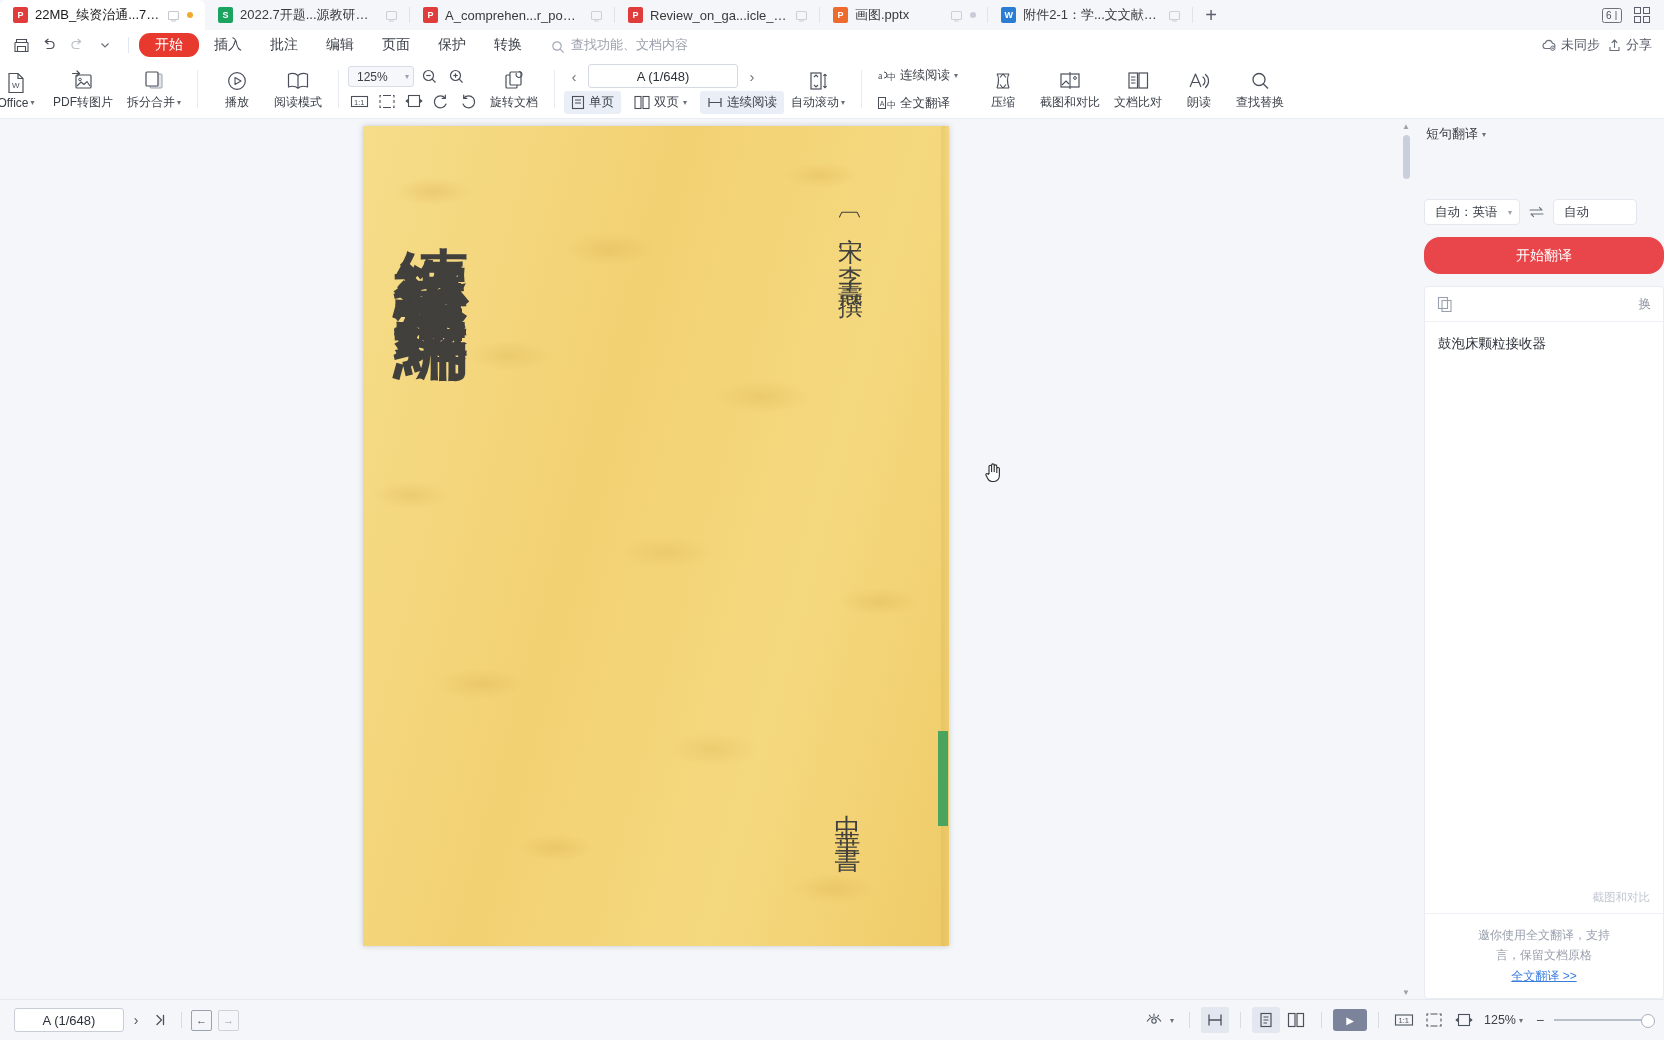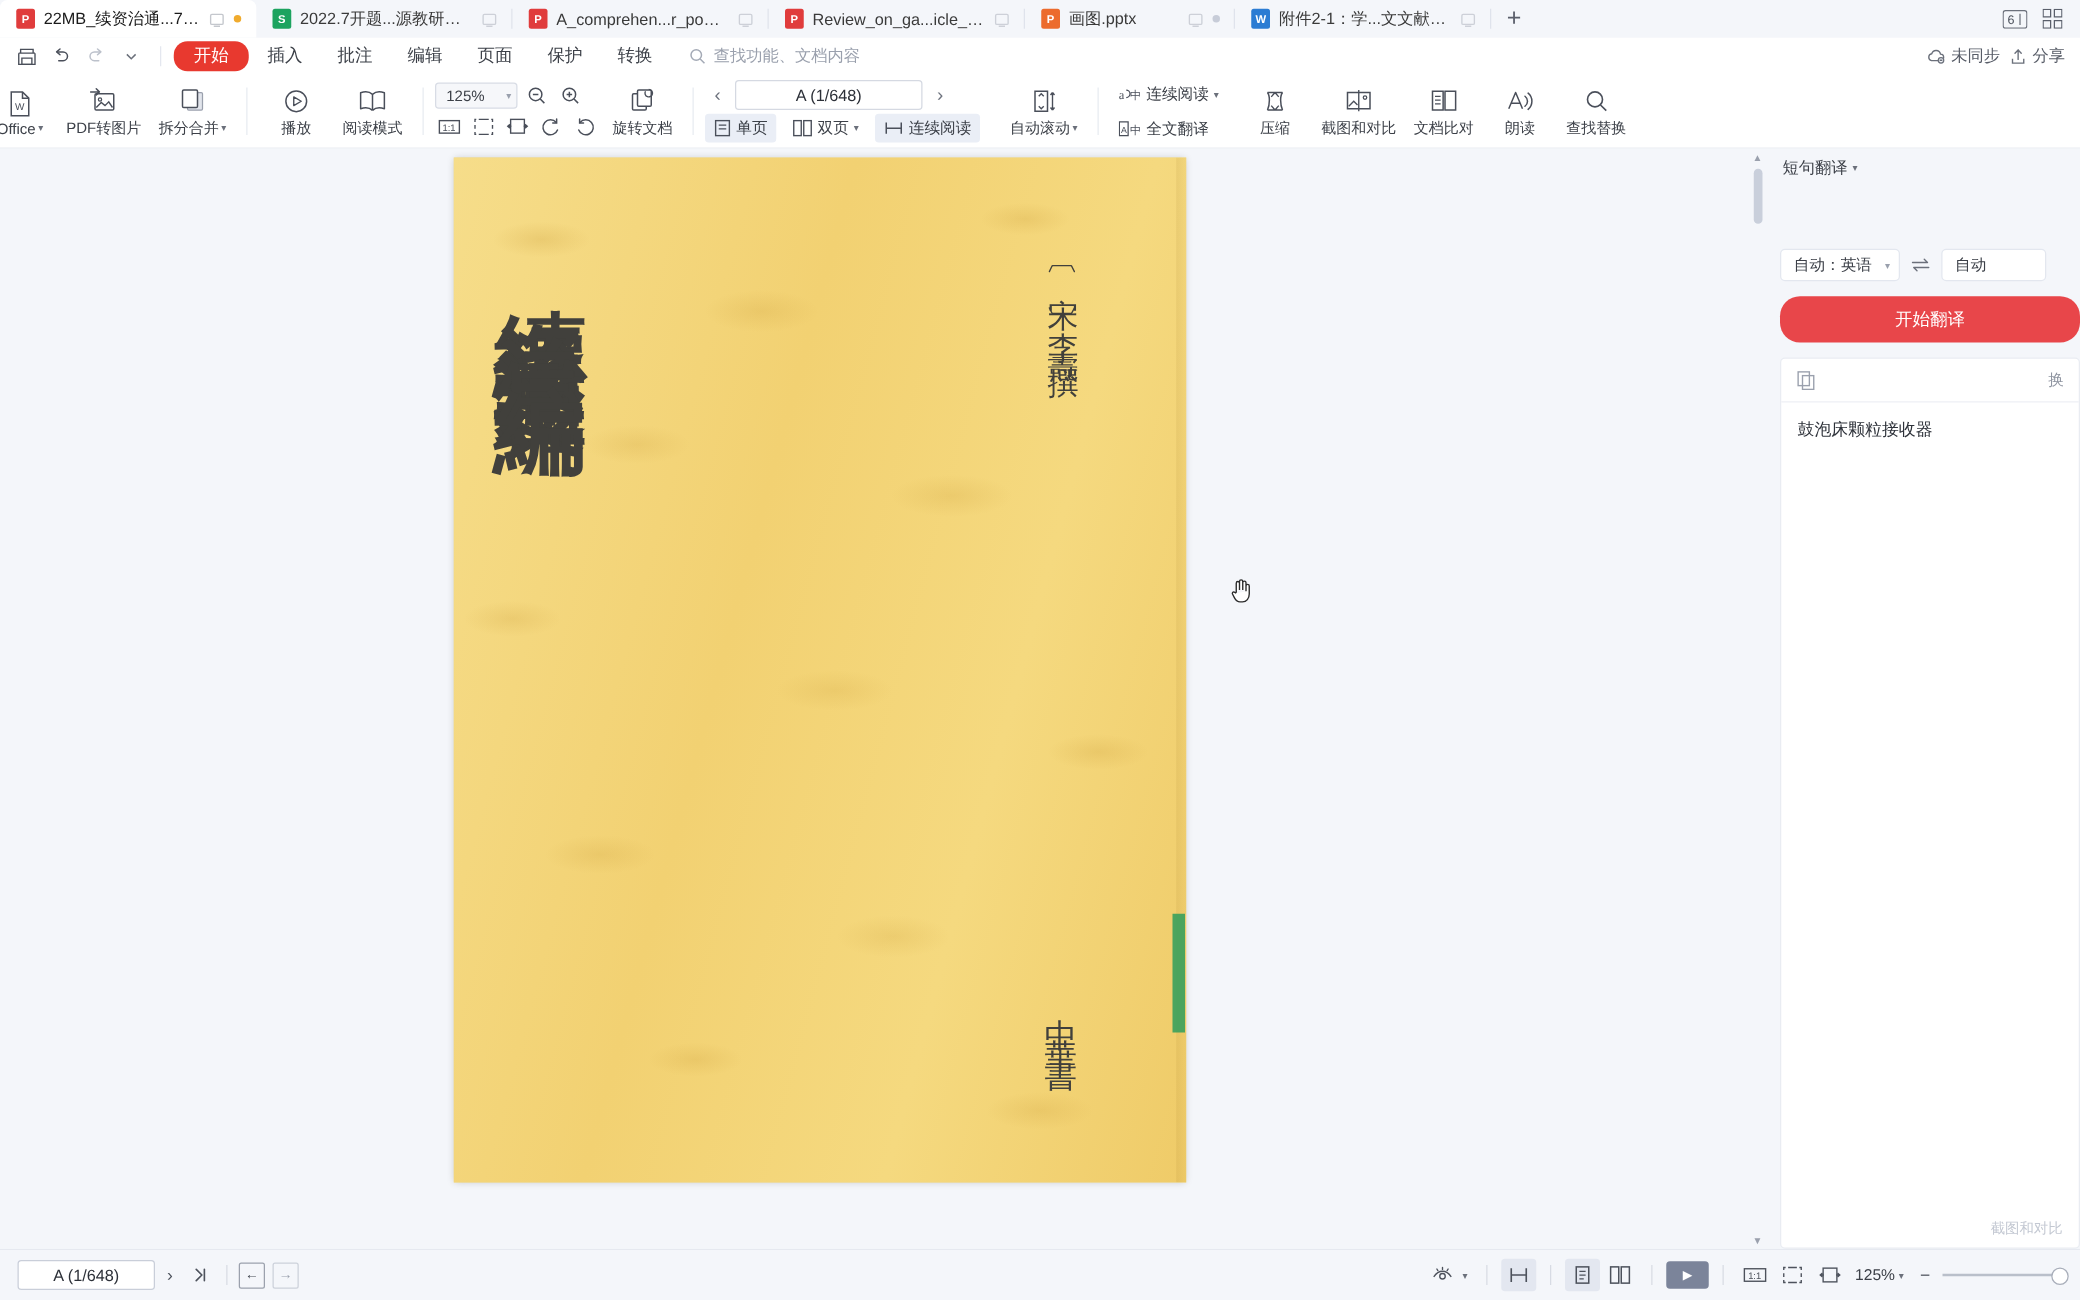--- a/index.html
+++ b/index.html
@@ -33,21 +33,21 @@
   .newtab{width:36px;height:30px;display:flex;align-items:center;justify-content:center;font-size:20px;color:#5a5f6b;font-weight:300;}
   .tabright{margin-left:auto;display:flex;align-items:center;gap:12px;padding:0 14px 0 10px;height:30px;color:#5a5f6b;}
 
   
   .menubar{height:30px;background:#fff;display:flex;align-items:center;padding:0 8px;flex:0 0 30px;gap:2px;}
   .mb-ico{width:26px;height:24px;display:flex;align-items:center;justify-content:center;color:#4a4f5a;}
   .mb-ico.dim{color:#b9bec9;}
   .mdivider{width:1px;height:16px;background:#e4e7ef;margin:0 8px;}
   .menuitem{padding:3px 13px;font-size:14px;color:#3c4048;border-radius:11px;white-space:nowrap;}
   .menuitem.active{background:#e8392f;color:#fff;font-weight:normal;padding:3px 16px;}
-  .searchbox{display:flex;align-items:center;gap:6px;margin-left:14px;color:#9aa0ad;font-size:13px;}
+  .searchbox{display:flex;align-items:flex-end;gap:6px;margin-left:14px;color:#9aa0ad;font-size:13px;}
   .menuright{margin-left:auto;display:flex;align-items:center;gap:7px;color:#575c67;font-size:13px;padding-right:4px;}
   .mr-item{display:flex;align-items:center;gap:4px;}
 
   
   .ribbon{height:58px;background:#fff;display:flex;align-items:center;flex:0 0 58px;padding-left:0;border-bottom:1px solid #e9ecf2;position:relative;}
   .rsep{width:1px;height:38px;background:#e8ebf1;margin:0 9px;}
   .rbtn{display:flex;flex-direction:column;align-items:center;justify-content:center;min-width:46px;padding:0 7px;height:54px;gap:1px;}
   .rbtn .rlab{font-size:12px;color:#3c4048;white-space:nowrap;display:flex;align-items:center;gap:2px;}
   .rbtn .rico{height:26px;display:flex;align-items:flex-end;color:#4a4f5a;}
   .caret{font-size:8px;color:#6b707b;}
@@ -466,21 +466,21 @@
         </div>
         <div class="modebtn on">
           <svg width="16" height="15" viewBox="0 0 16 15">
               <path d="M2 3v9M14 3v9M2 7.5h12" fill="none" stroke="#4a4f5a" stroke-width="1.2"></path>
             </svg>
           <span>连续阅读</span>
         </div>
       </div>
     </div>
 
-    <div class="rbtn" style="margin-left:17px">
+    <div class="rbtn" style="margin-left:0">
       <span class="rico">
         <svg width="24" height="24" viewBox="0 0 24 24">
             <rect x="5" y="4" width="10" height="16" fill="none" stroke="#4a4f5a" stroke-width="1.2"></rect>
             <path d="M8 8l2-2 2 2M8 16l2 2 2-2" fill="none" stroke="#4a4f5a" stroke-width="1.1"></path>
             <path d="M19 5v14M19 5l-1.6 2M19 5l1.6 2M19 19l-1.6-2M19 19l1.6-2" fill="none" stroke="#4a4f5a" stroke-width="1.1"></path>
           </svg>
       </span>
       <span class="rlab">
           <span>自动滚动</span>
           <span class="caret">▾</span>
@@ -620,20 +620,25 @@
             <span>
               <svg width="16" height="16" viewBox="0 0 16 16">
                   <rect x="1.5" y="1.5" width="9" height="11" fill="none" stroke="#9aa0ad" stroke-width="1.1"></rect>
                   <rect x="5" y="4.5" width="9" height="11" fill="none" stroke="#9aa0ad" stroke-width="1.1"></rect>
                 </svg>
             </span>
             <span>换</span>
           </div>
           <div class="rb-text">鼓泡床颗粒接收器</div>
           <div class="rb-src">截图和对比</div>
+          <div class="rb-promo">
+            <span>邀你使用全文翻译，支持</span><br>
+            <span>言，保留文档原格</span><br>
+            <span class="rb-link">全文翻译 &gt;&gt;</span>
+          </div>
         </div>
 
       </div>
     </div>
   </div>
 
   <div class="statusbar">
     <div class="sb-pageinput">
       <span>A (1/648)</span>
     </div>

